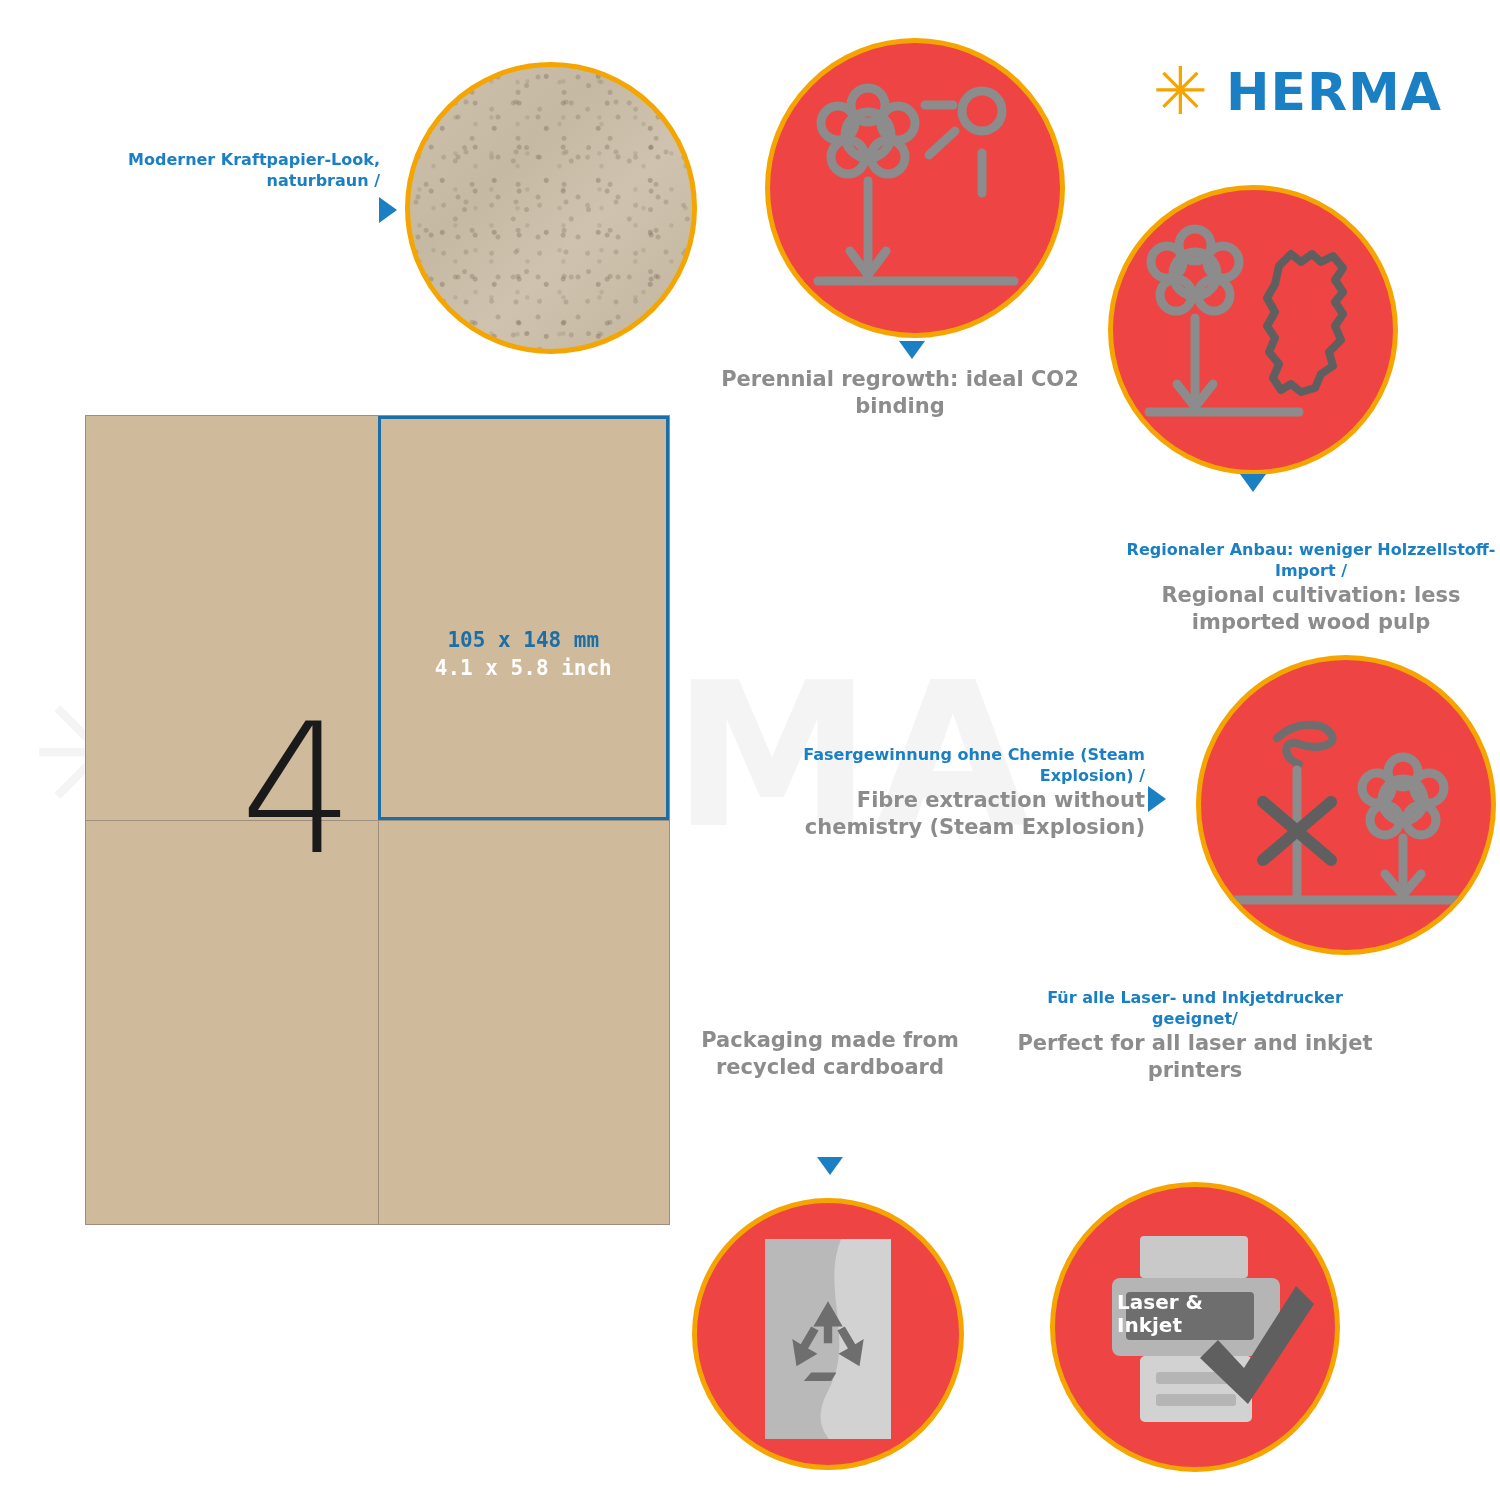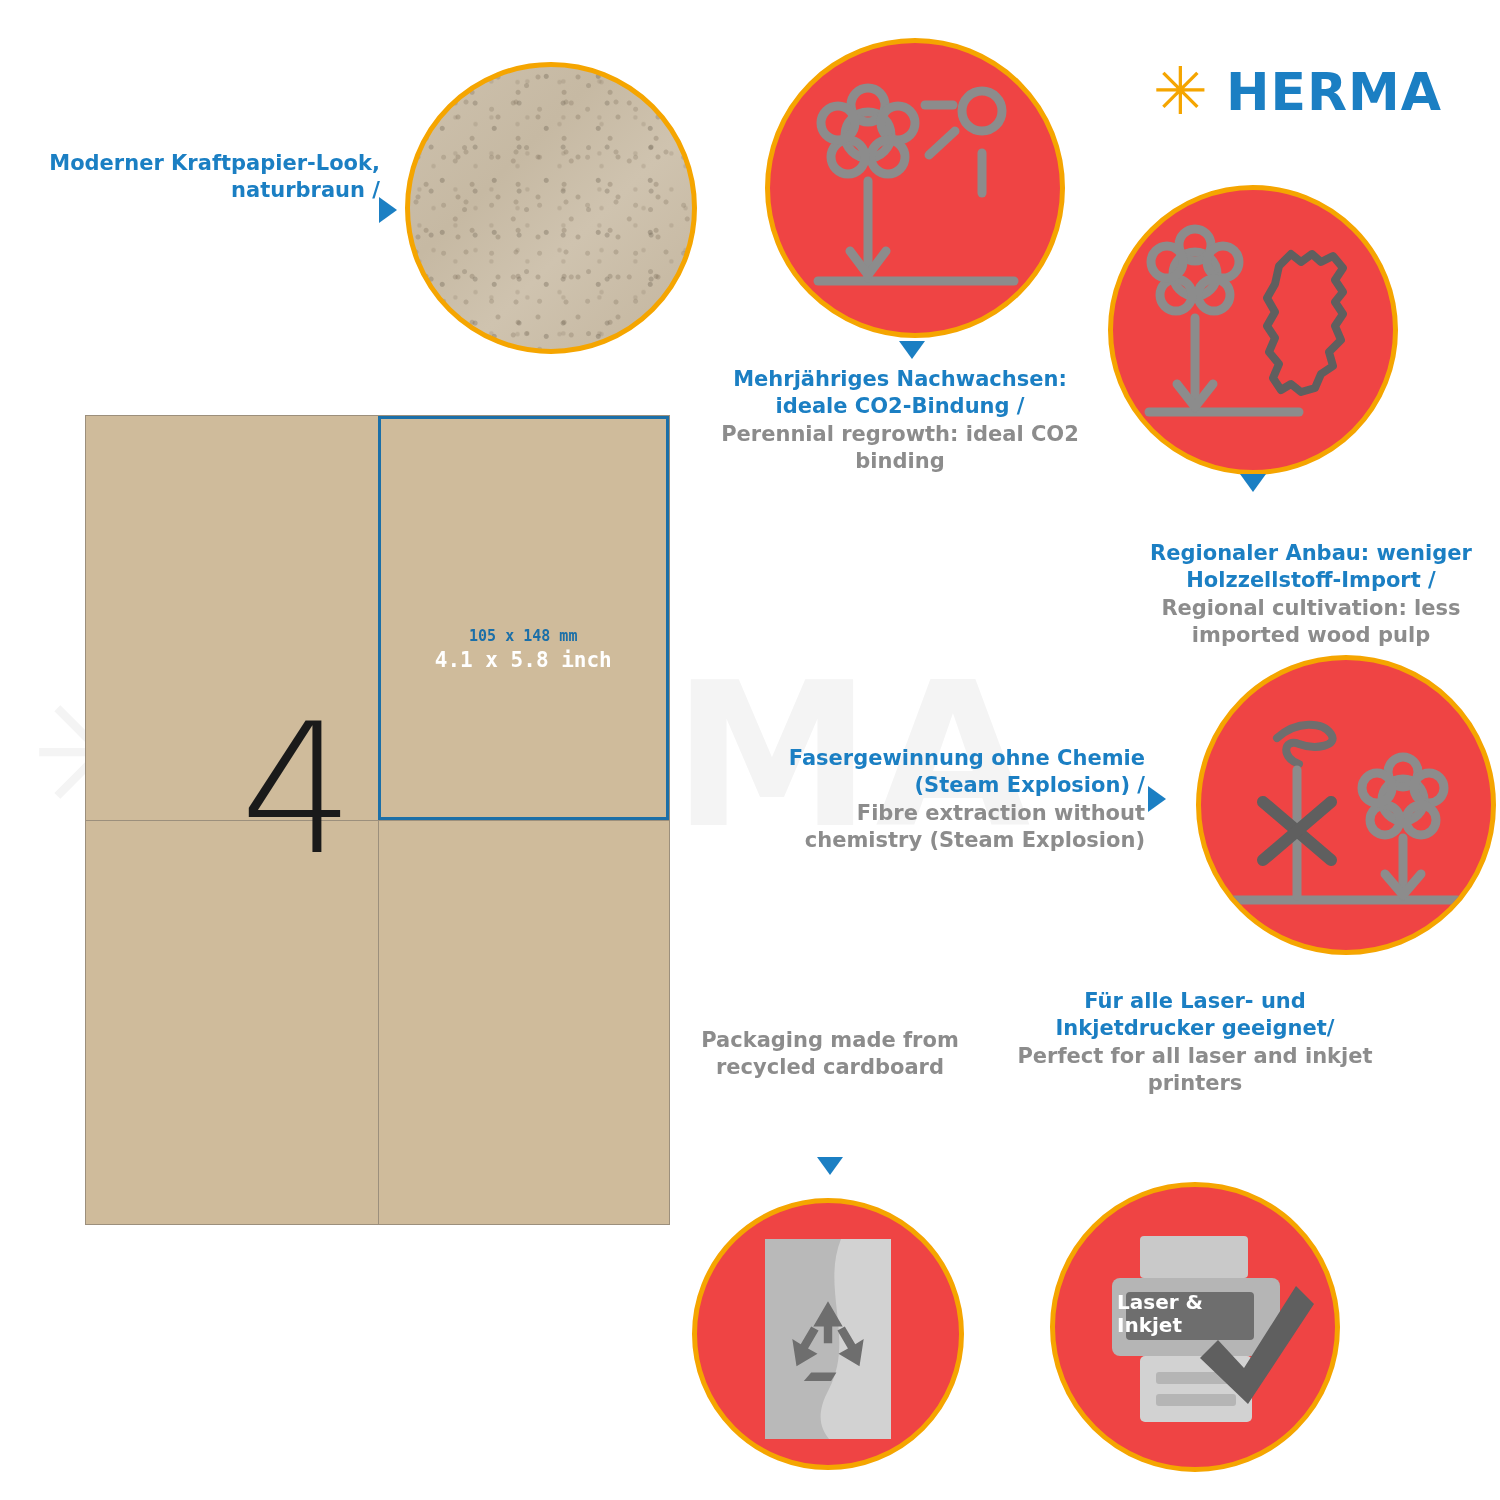--- a/index.html
+++ b/index.html
@@ -103,21 +103,21 @@
     left: 50%;
     top: 210px;
     width: 50%;
     text-align: center;
     font-family: "DejaVu Sans Mono", monospace;
     font-weight: bold;
     line-height: 1.35;
   }
   .dims .mm {
     color: #1b6fa8;
-    font-size: 15px;
+    font-size: 21px;
     display: block;
   }
   .dims .inch {
     color: #ffffff;
     font-size: 21px;
     display: block;
   }
   .count-number {
     position: absolute;
     left: 240px;
@@ -167,21 +167,21 @@
 
   
   .callout {
     position: absolute;
     font-family: "DejaVu Sans", sans-serif;
     font-weight: bold;
     line-height: 1.3;
   }
   .callout .de {
     color: #1b7fc3;
-    font-size: 21px;
+    font-size: 16px;
     display: block;
   }
   .callout .en {
     color: #8c8c8c;
     font-size: 21px;
     display: block;
   }
 
   
   .arrow {
@@ -269,21 +269,20 @@
         <line x1="135" y1="42" x2="163" y2="42"></line>
         <line x1="139" y1="92" x2="165" y2="68"></line>
         <line x1="192" y1="90" x2="192" y2="130"></line>
       </g>
     </svg>
   </div>
 </div>
 
 <div class="arrow arrow-down" style="left:899px; top:341px;"></div>
 <div class="callout" style="left:700px; top:366px; width:400px; text-align:center;">
-  <span class="de">Mehrjähriges Nachwachsen: ideale CO2-Bindung /</span>
   <span class="en">Perennial regrowth: ideal CO2 binding</span>
 </div>
 
 <div class="badge" style="left:1108px; top:185px; width:290px; height:290px;">
   <div class="badge-inner">
     <svg class="ico" width="248" height="248" viewBox="0 0 248 248" aria-hidden="true">
       <g fill="none" stroke="#8c8c8c" stroke-width="9" stroke-linecap="round" stroke-linejoin="round">
 
         <line x1="20" y1="206" x2="170" y2="206"></line>
 

